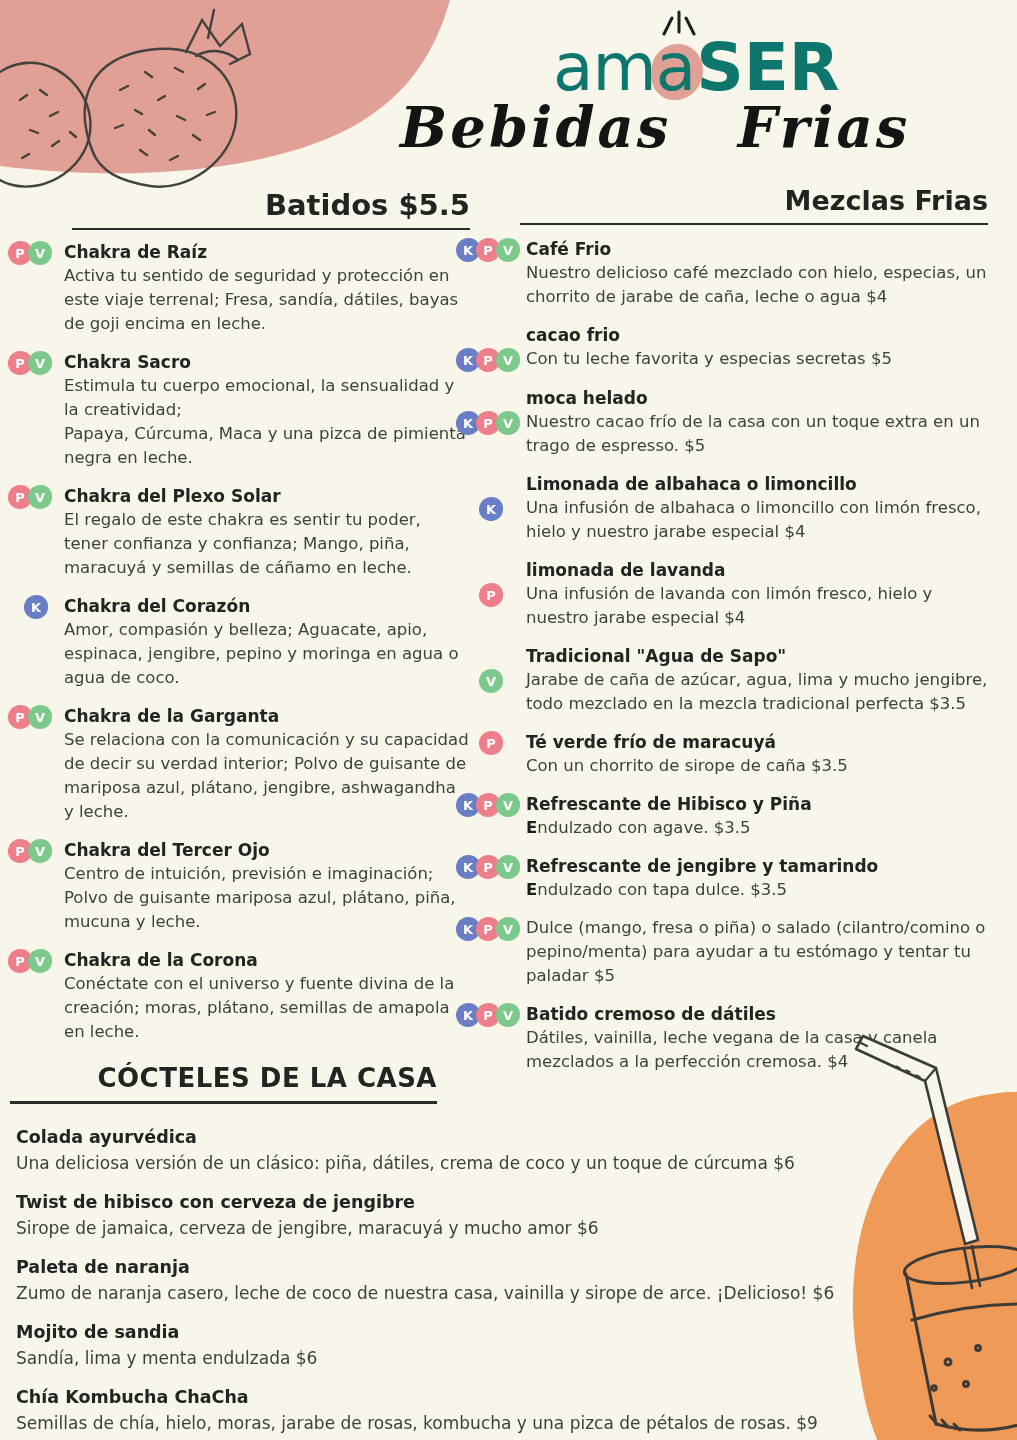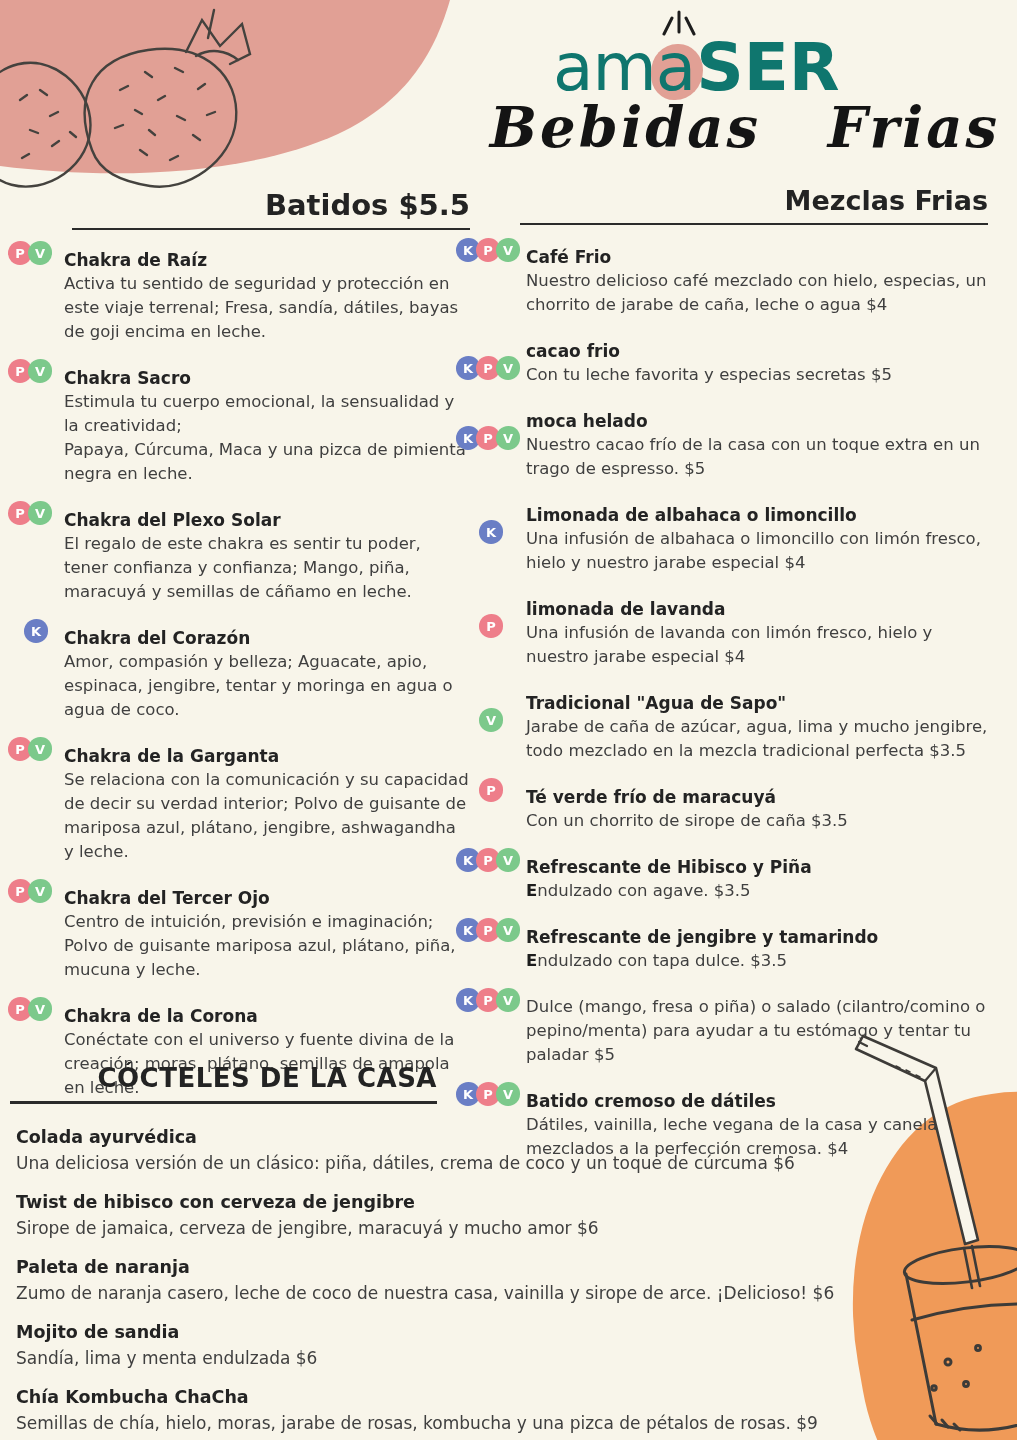--- a/index.html
+++ b/index.html
@@ -32,21 +32,21 @@
   .logo .logo-a::before {
     content:""; position:absolute; left:-5px; top:12px; width:52px; height:56px;
     background:var(--pink-blob,#e1a095); border-radius:52% 48% 55% 45%; z-index:-1;
   }
   .logo .logo-bold { font-weight:800; letter-spacing:0px; }
   .rays { position:absolute; left:0px; top:-24px; }
   .script-title {
     position:absolute; left:400px; top:86px; width:600px; z-index:3;
     font-family:"DejaVu Serif","Liberation Serif",serif; font-style:italic; font-weight:700;
     font-size:56px; line-height:82px; letter-spacing:3px; word-spacing:44px;
-    color:#141414; text-align:right; white-space:nowrap;
+    color:#141414; text-align:left; white-space:nowrap;
   }
 
   
   .left-col  { position:absolute; left:8px;  top:188px; width:462px; z-index:2; }
   .right-col { position:absolute; left:456px; top:185px; width:532px; z-index:2; }
   .cocktails { position:absolute; left:10px; top:1063px; width:862px; z-index:2; }
 
   .section-heading {
     font-weight:800; color:var(--ink,#232323);
     border-bottom:2.5px solid #2b2b2b;
@@ -54,21 +54,21 @@
   }
   .left-col .section-heading  { margin-left:64px; font-size:29px; padding-bottom:6px; margin-bottom:10px; }
   .right-col .section-heading { margin-left:64px; font-size:27px; padding-bottom:7px; margin-bottom:12px; padding-left:14px; }
   .cocktails .section-heading { width:427px; font-size:26px; letter-spacing:0.5px; border-bottom-width:3px; padding-bottom:8px; margin-bottom:20px; }
 
   .item { display:flex; margin-bottom:14px; }
   .badge-col { flex:0 0 56px; display:flex; align-items:flex-start; padding-top:1px; }
   .right-col .badge-col { flex:0 0 70px; }
   .badge-col.single { justify-content:center; }
   .badge-col.offset { margin-top:24px; }
-  .text-col { flex:1; min-width:0;margin-top:8px; }
+  .text-col { flex:1; min-width:0; }
 
   .item-name { font-weight:700; font-size:17px; line-height:24px; color:#232323; }
   .item-desc { font-size:16.5px; line-height:24px; white-space:pre-line; }
   .item-desc.first-bold::first-letter { font-weight:800; color:#1d1d1d; }
 
   .badge {
     width:24px; height:24px; border-radius:52% 48% 50% 50%;
     color:#fff; font-size:13px; font-weight:700;
     display:flex; align-items:center; justify-content:center; flex:0 0 24px;
   }
@@ -142,21 +142,21 @@
           <div class="item-name">Chakra del Plexo Solar</div>
           <div class="item-desc">El regalo de este chakra es sentir tu poder, tener confianza y confianza; Mango, piña, maracuyá y semillas de cáñamo en leche.</div>
         </div>
       </div>
       <div class="item">
         <div class="badge-col single">
           <span class="badge b-K">K</span>
         </div>
         <div class="text-col">
           <div class="item-name">Chakra del Corazón</div>
-          <div class="item-desc">Amor, compasión y belleza; Aguacate, apio, espinaca, jengibre, tentar y moringa en agua o agua de coco.</div>
+          <div class="item-desc">Amor, compasión y belleza; Aguacate, apio, espinaca, jengibre, pepino y moringa en agua o agua de coco.</div>
         </div>
       </div>
       <div class="item">
         <div class="badge-col">
           <span class="badge b-P">P</span>
           <span class="badge b-V">V</span>
         </div>
         <div class="text-col">
           <div class="item-name">Chakra de la Garganta</div>
           <div class="item-desc">Se relaciona con la comunicación y su capacidad de decir su verdad interior; Polvo de guisante de mariposa azul, plátano, jengibre, ashwagandha y leche.</div>

